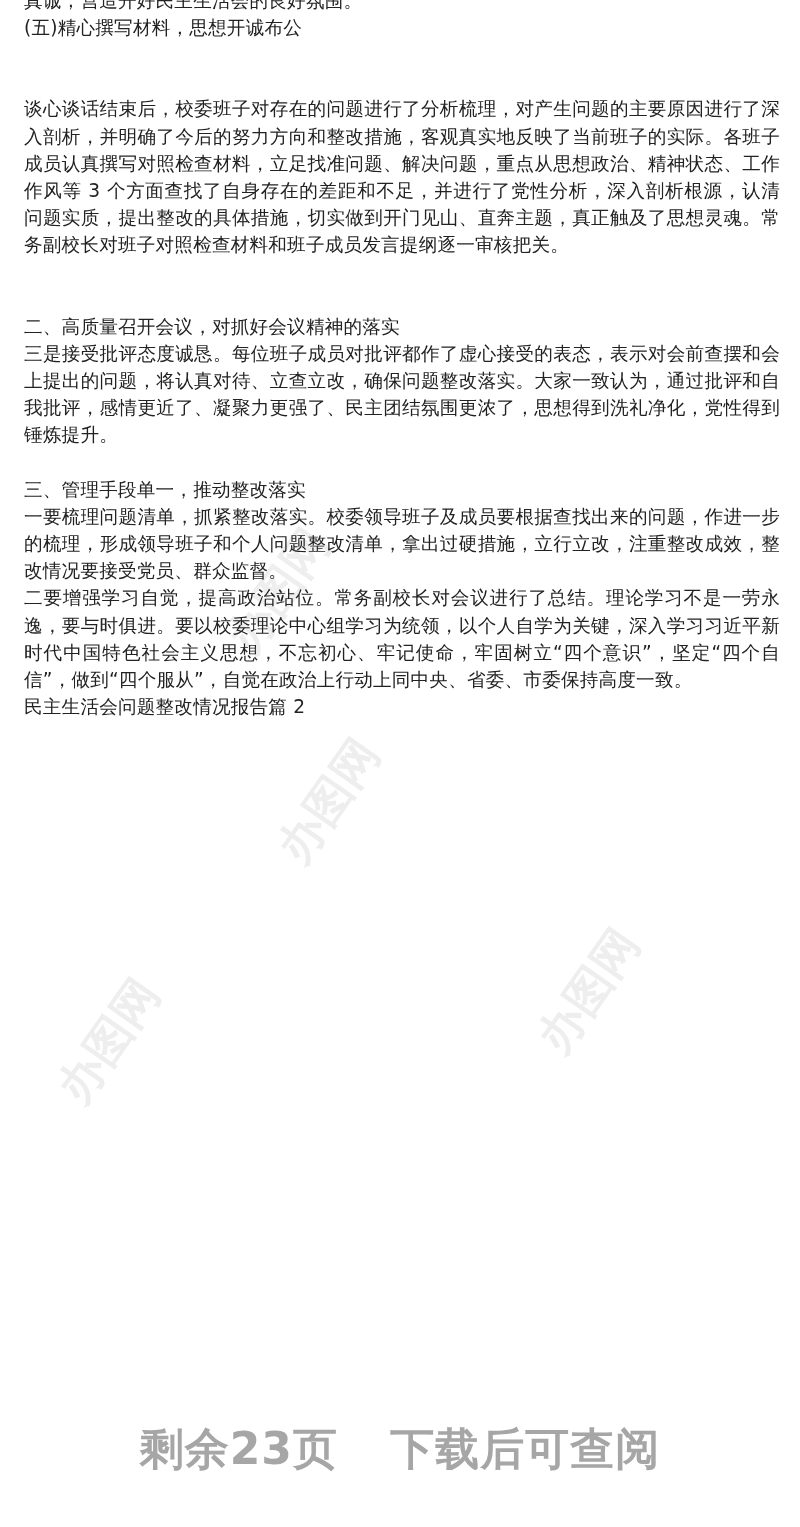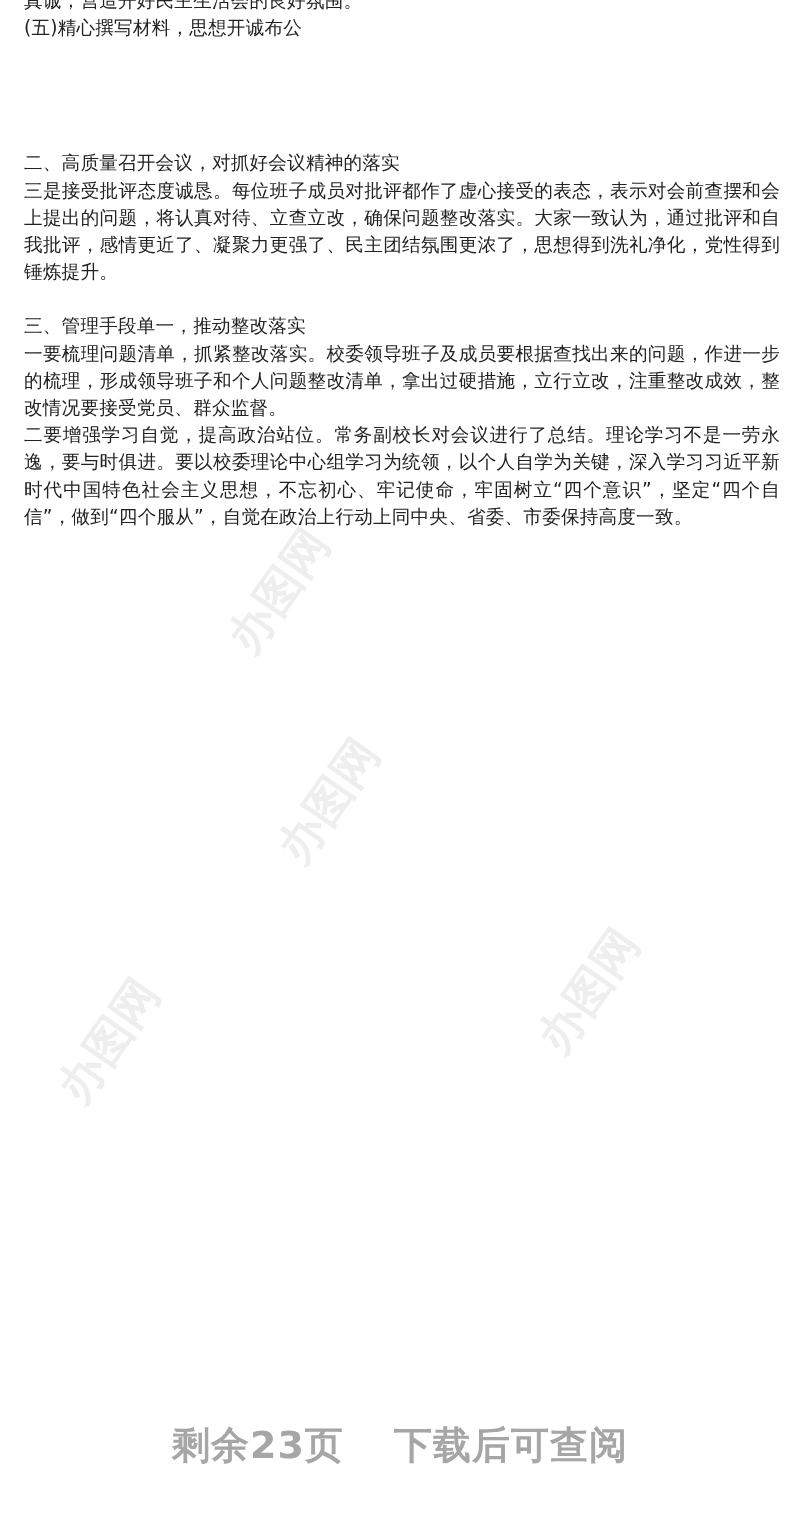--- a/index.html
+++ b/index.html
@@ -16,44 +16,46 @@
   .gap { height: 54px; }
   .gap2 { height: 27px; }
   .para { text-align: justify; text-justify: inter-character; }
   .watermark {
     position: absolute; color: rgba(160,160,160,0.18); font-size: 46px;
     transform: rotate(-55deg); pointer-events: none; white-space: nowrap;
     font-family: "DejaVu Sans", sans-serif; font-weight: bold;
   }
   .banner {
     position: absolute; left: 0; top: 1420px; width: 800px; text-align: center;
-    font-size: 38px; font-weight: bold; color: #a6a6a6;
+    font-size: 44px; font-weight: bold; color: #a6a6a6;
     font-family: "DejaVu Sans", sans-serif; letter-spacing: 1px;
   }
   .banner span { margin: 0 18px; }
 </style>
 </head>
 <body>
 
 <div class="watermark" style="left:260px; top:770px;">办图网</div>
 <div class="watermark" style="left:210px; top:560px;">办图网</div>
 <div class="watermark" style="left:520px; top:960px;">办图网</div>
 <div class="watermark" style="left:40px; top:1010px;">办图网</div>
 
 <div class="doc">
   <span class="line">真诚，营造开好民主生活会的良好氛围。</span>
   <span class="line">(五)精心撰写材料，思想开诚布公</span>
   <div class="gap"></div>
+  <div class="para">谈心谈话结束后，校委班子对存在的问题进行了分析梳理，对产生问题的主要原因进行了深入剖析，并明确了今后的努力方向和整改措施，客观真实地反映了当前班子的实际。各班子成员认真撰写对照检查材料，立足找准问题、解决问题，重点从思想政治、精神状态、工作作风等 3 个方面查找了自身存在的差距和不足，并进行了党性分析，深入剖析根源，认清问题实质，提出整改的具体措施，切实做到开门见山、直奔主题，真正触及了思想灵魂。常务副校长对班子对照检查材料和班子成员发言提纲逐一审核把关。</div>
   <div class="gap"></div>
 
   <div>二、高质量召开会议，对抓好会议精神的落实</div>
   <div class="para">三是接受批评态度诚恳。每位班子成员对批评都作了虚心接受的表态，表示对会前查摆和会上提出的问题，将认真对待、立查立改，确保问题整改落实。大家一致认为，通过批评和自我批评，感情更近了、凝聚力更强了、民主团结氛围更浓了，思想得到洗礼净化，党性得到锤炼提升。</div>
   <div class="gap2"></div>
 
   <div>三、管理手段单一，推动整改落实</div>
   <div class="para">一要梳理问题清单，抓紧整改落实。校委领导班子及成员要根据查找出来的问题，作进一步的梳理，形成领导班子和个人问题整改清单，拿出过硬措施，立行立改，注重整改成效，整改情况要接受党员、群众监督。</div>
   <div class="para">二要增强学习自觉，提高政治站位。常务副校长对会议进行了总结。理论学习不是一劳永逸，要与时俱进。要以校委理论中心组学习为统领，以个人自学为关键，深入学习习近平新时代中国特色社会主义思想，不忘初心、牢记使命，牢固树立“四个意识”，坚定“四个自信”，做到“四个服从”，自觉在政治上行动上同中央、省委、市委保持高度一致。</div>
+  <div>民主生活会问题整改情况报告篇 2</div>
 </div>
 
 <div class="banner">
   <span>剩余23页</span>
   <span>下载后可查阅</span>
 </div>
 
 </body></html>

